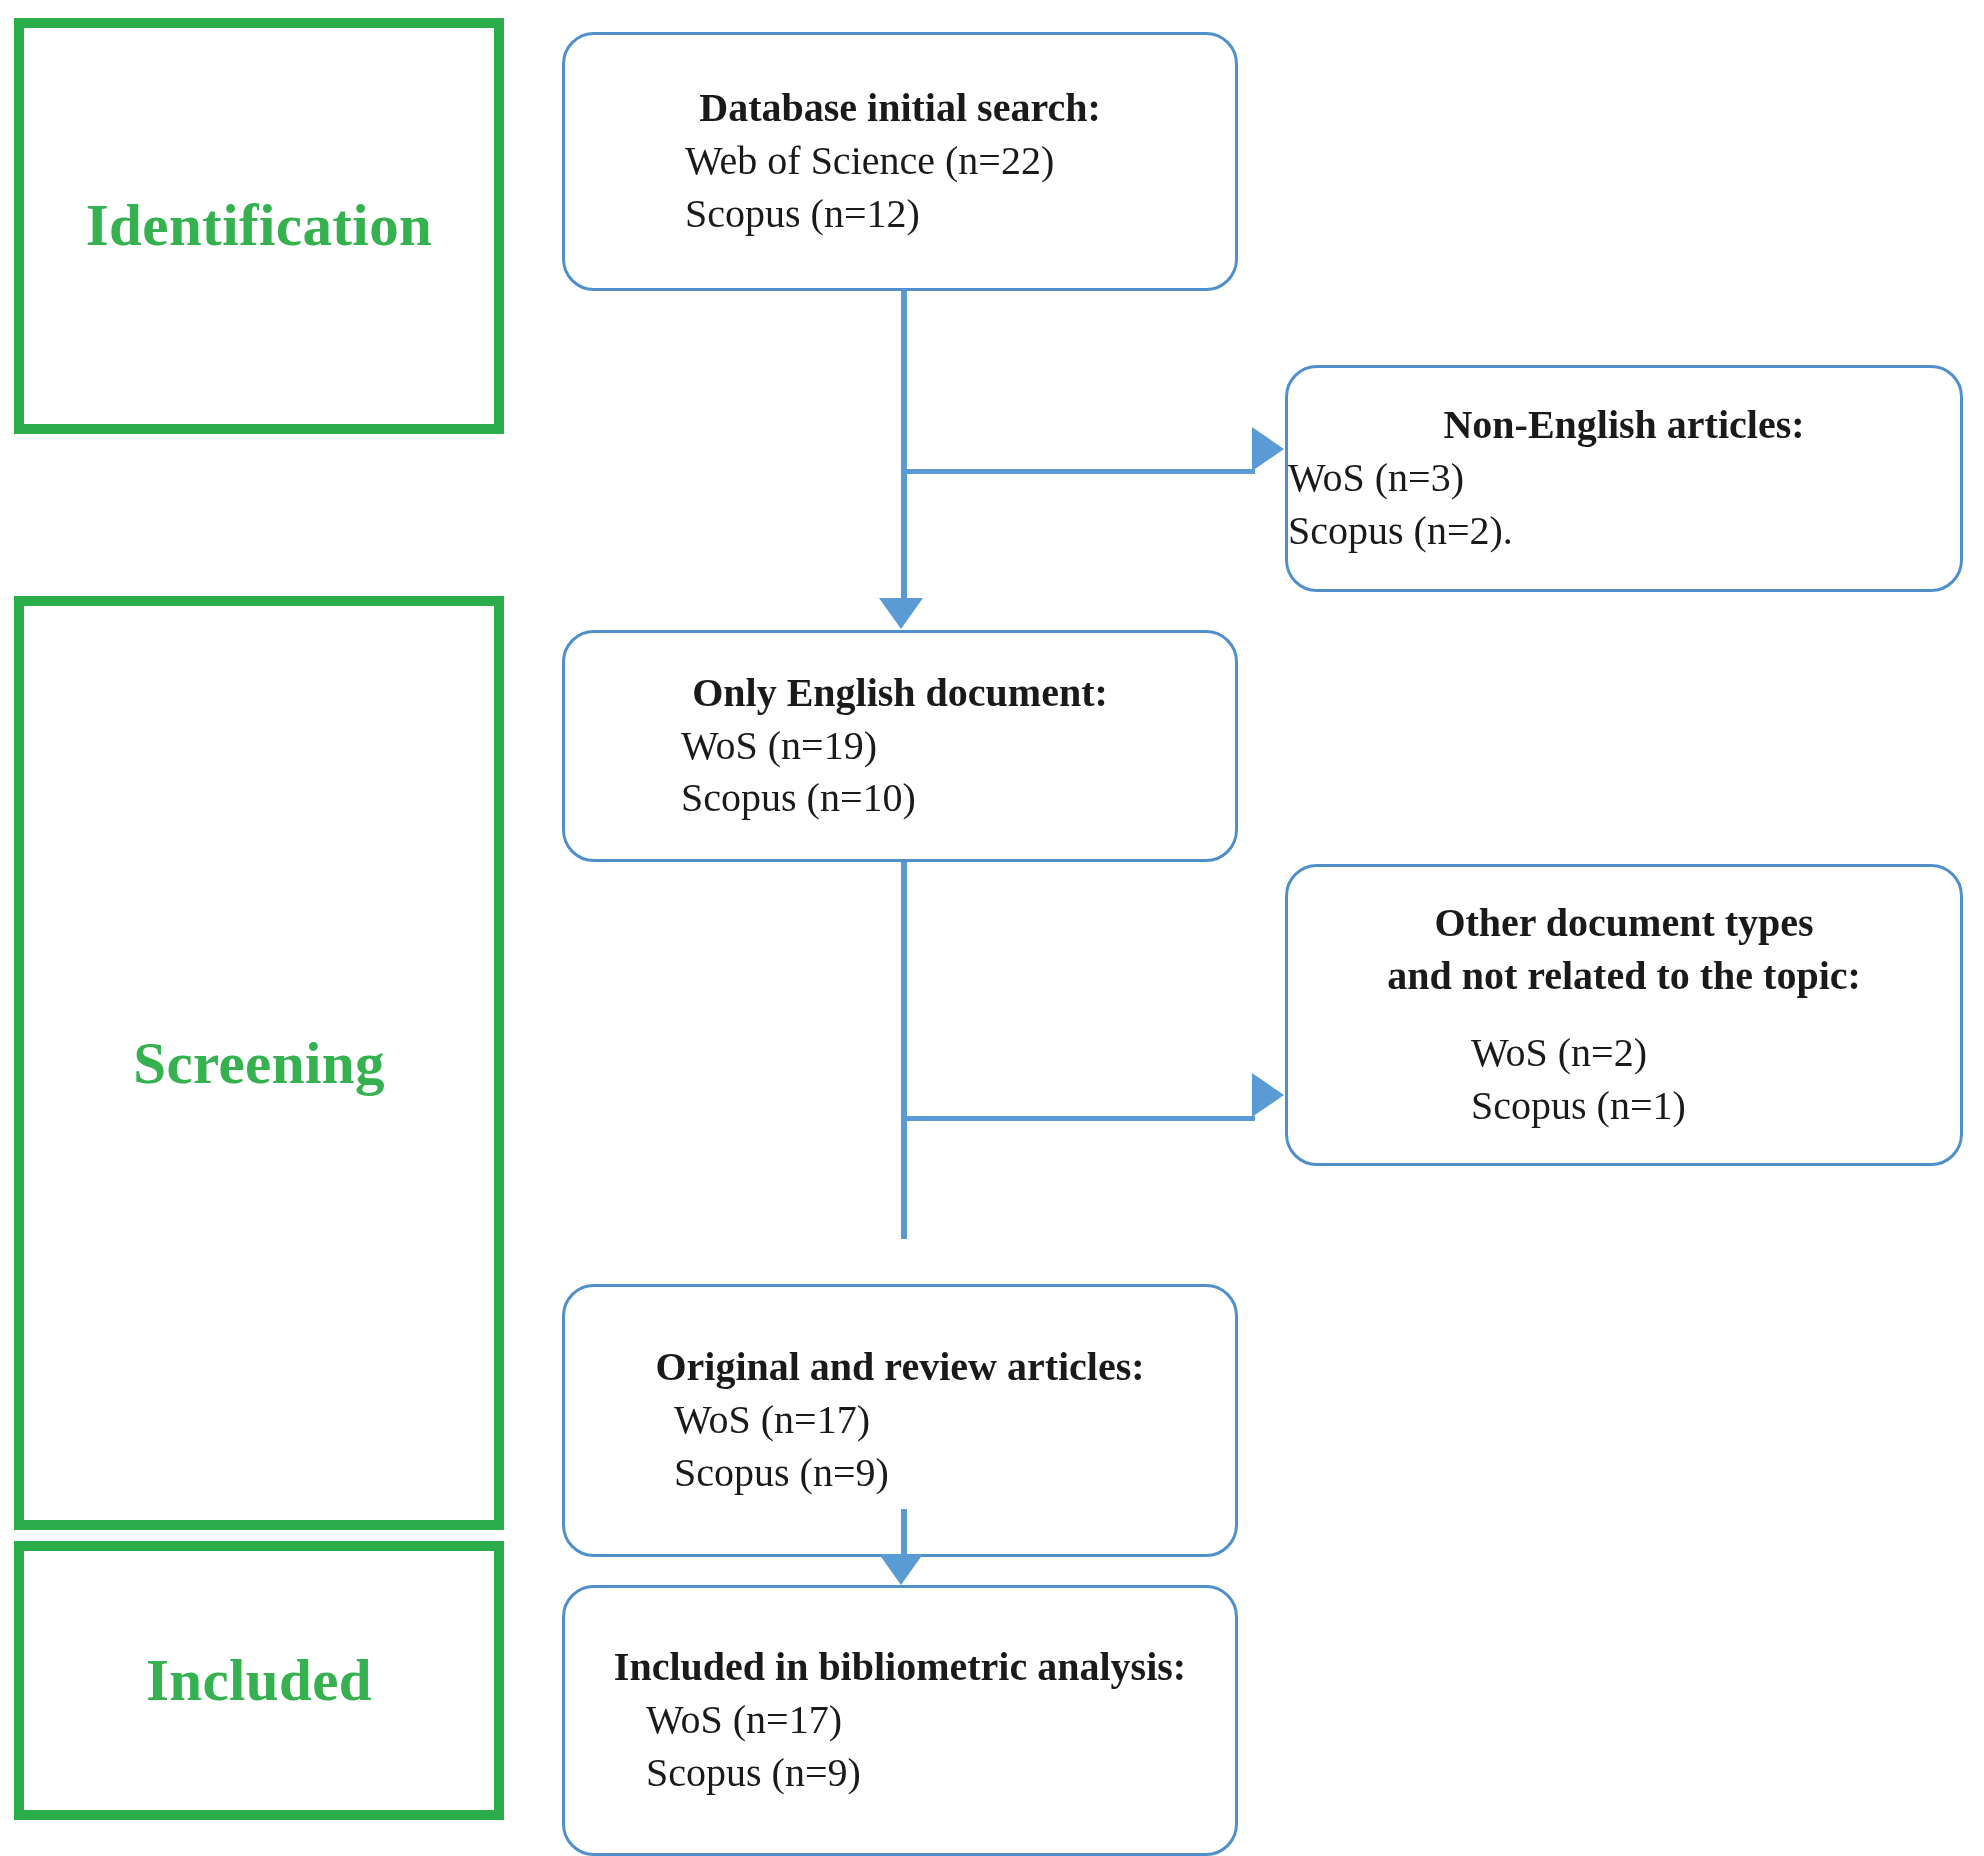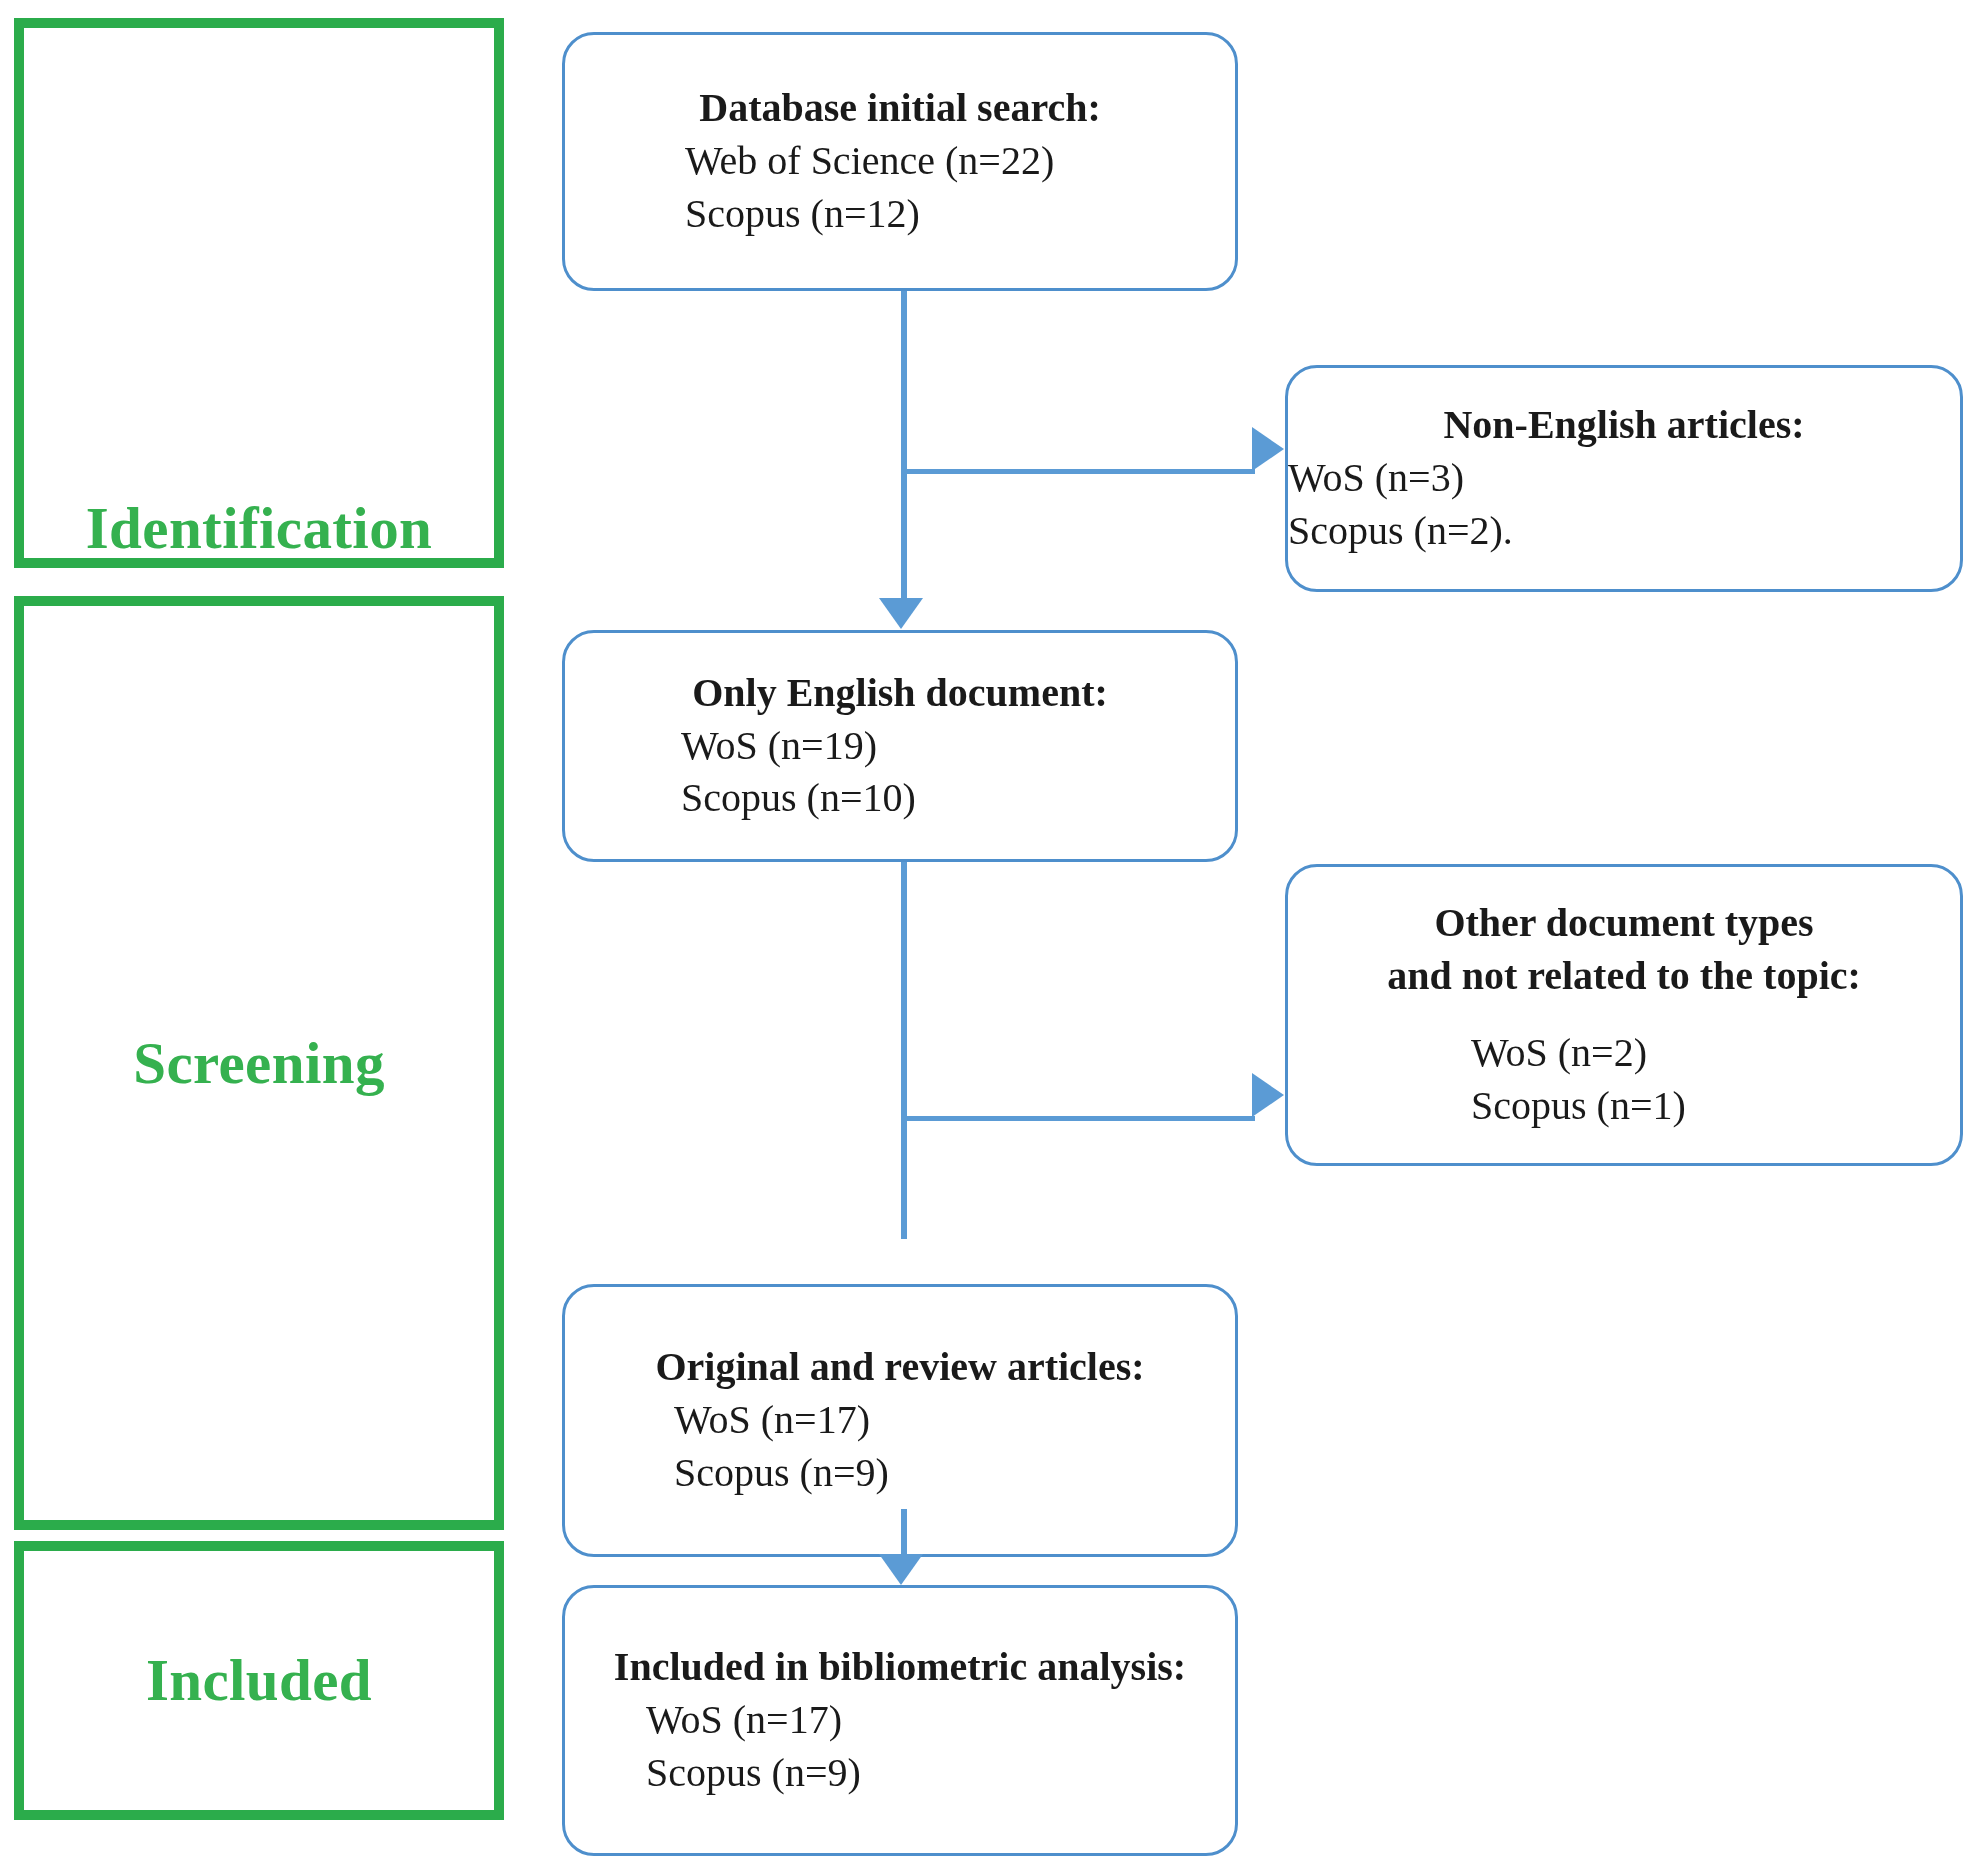--- a/index.html
+++ b/index.html
@@ -29,21 +29,21 @@
   }
   .stage-label {
     color: #35B14F;
     font-size: 59px;
     font-weight: 700;
     line-height: 1;
     letter-spacing: 0.4px;
     white-space: nowrap;
   }
 
-  #stage-identification { left: 14px;  top: 17.6px;   width: 490px; height: 550px; align-items: flex-end; }
+  #stage-identification { left: 14px;  top: 17.6px;   width: 490px; height: 416px; }
   #stage-screening      { left: 14px;  top: 596px;  width: 490px; height: 934px; }
   #stage-included       { left: 14px;  top: 1541px; width: 490px; height: 279px; }
 
   
   .flow-box {
     position: absolute;
     box-sizing: border-box;
     border: 3.5px solid #4E8FCC;
     border-radius: 32px;
     background: #ffffff;

